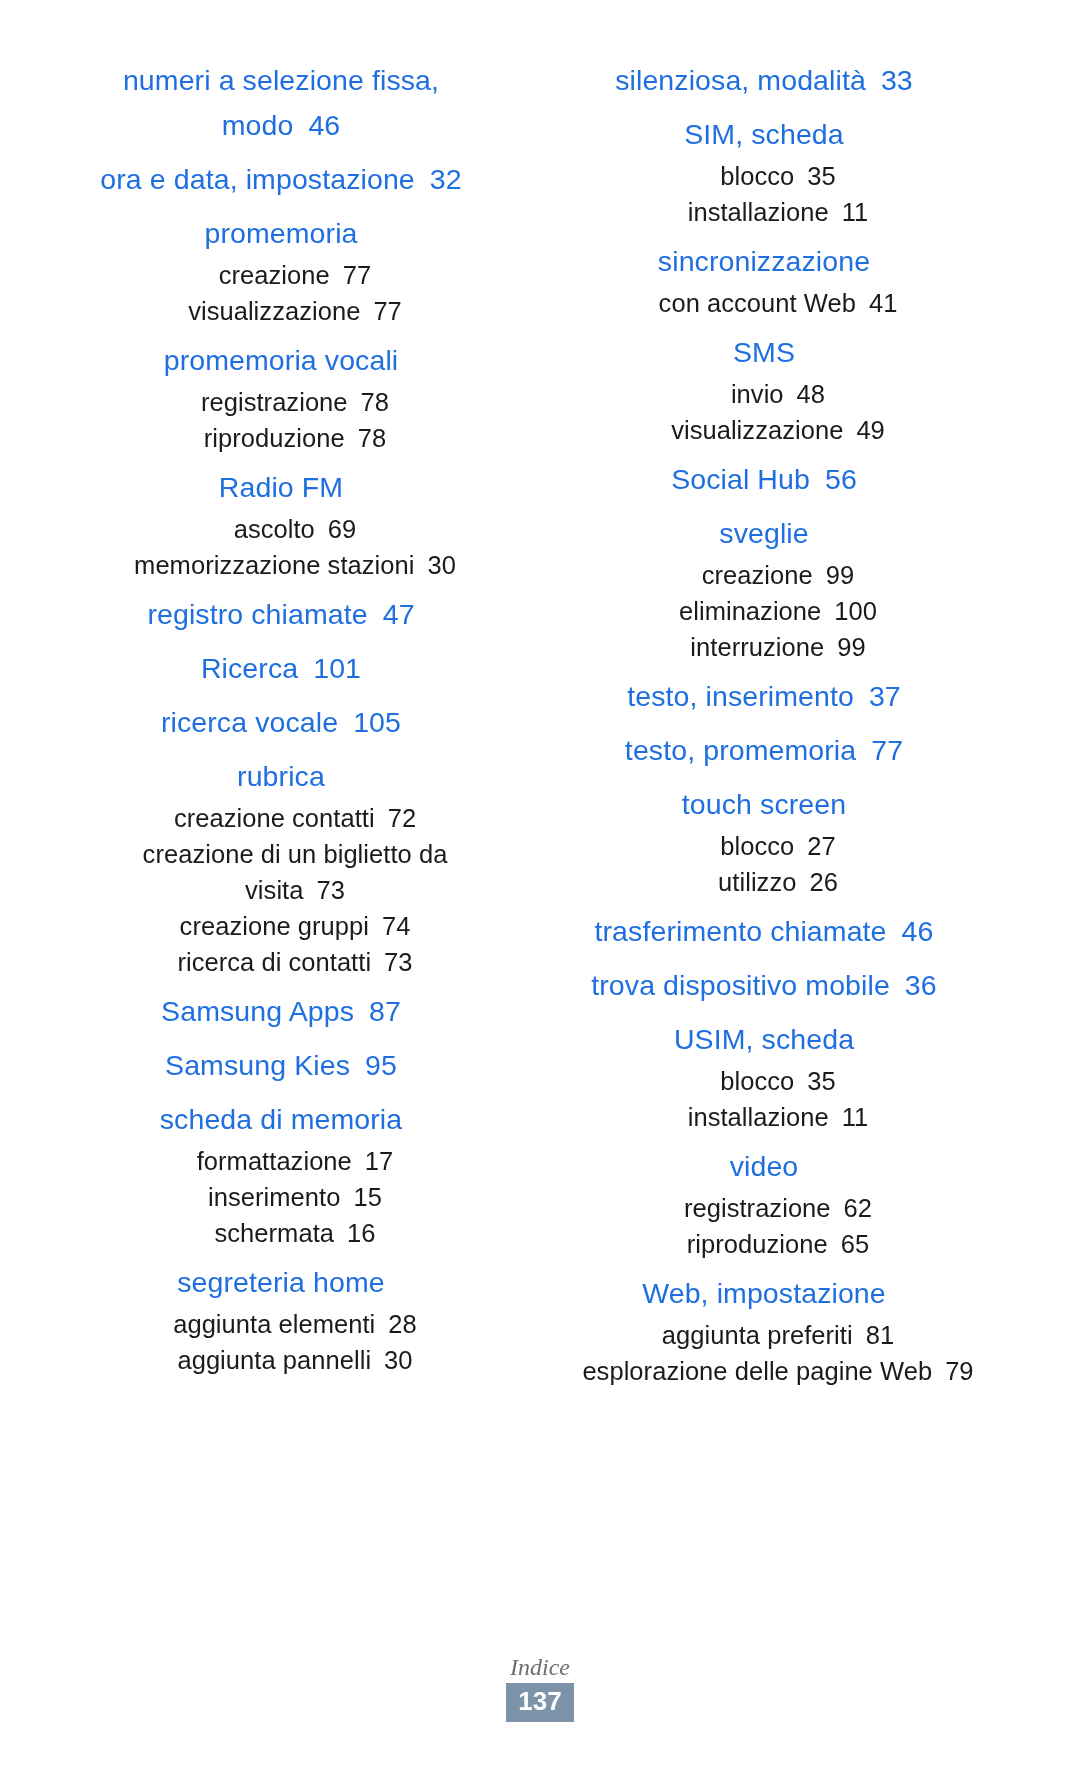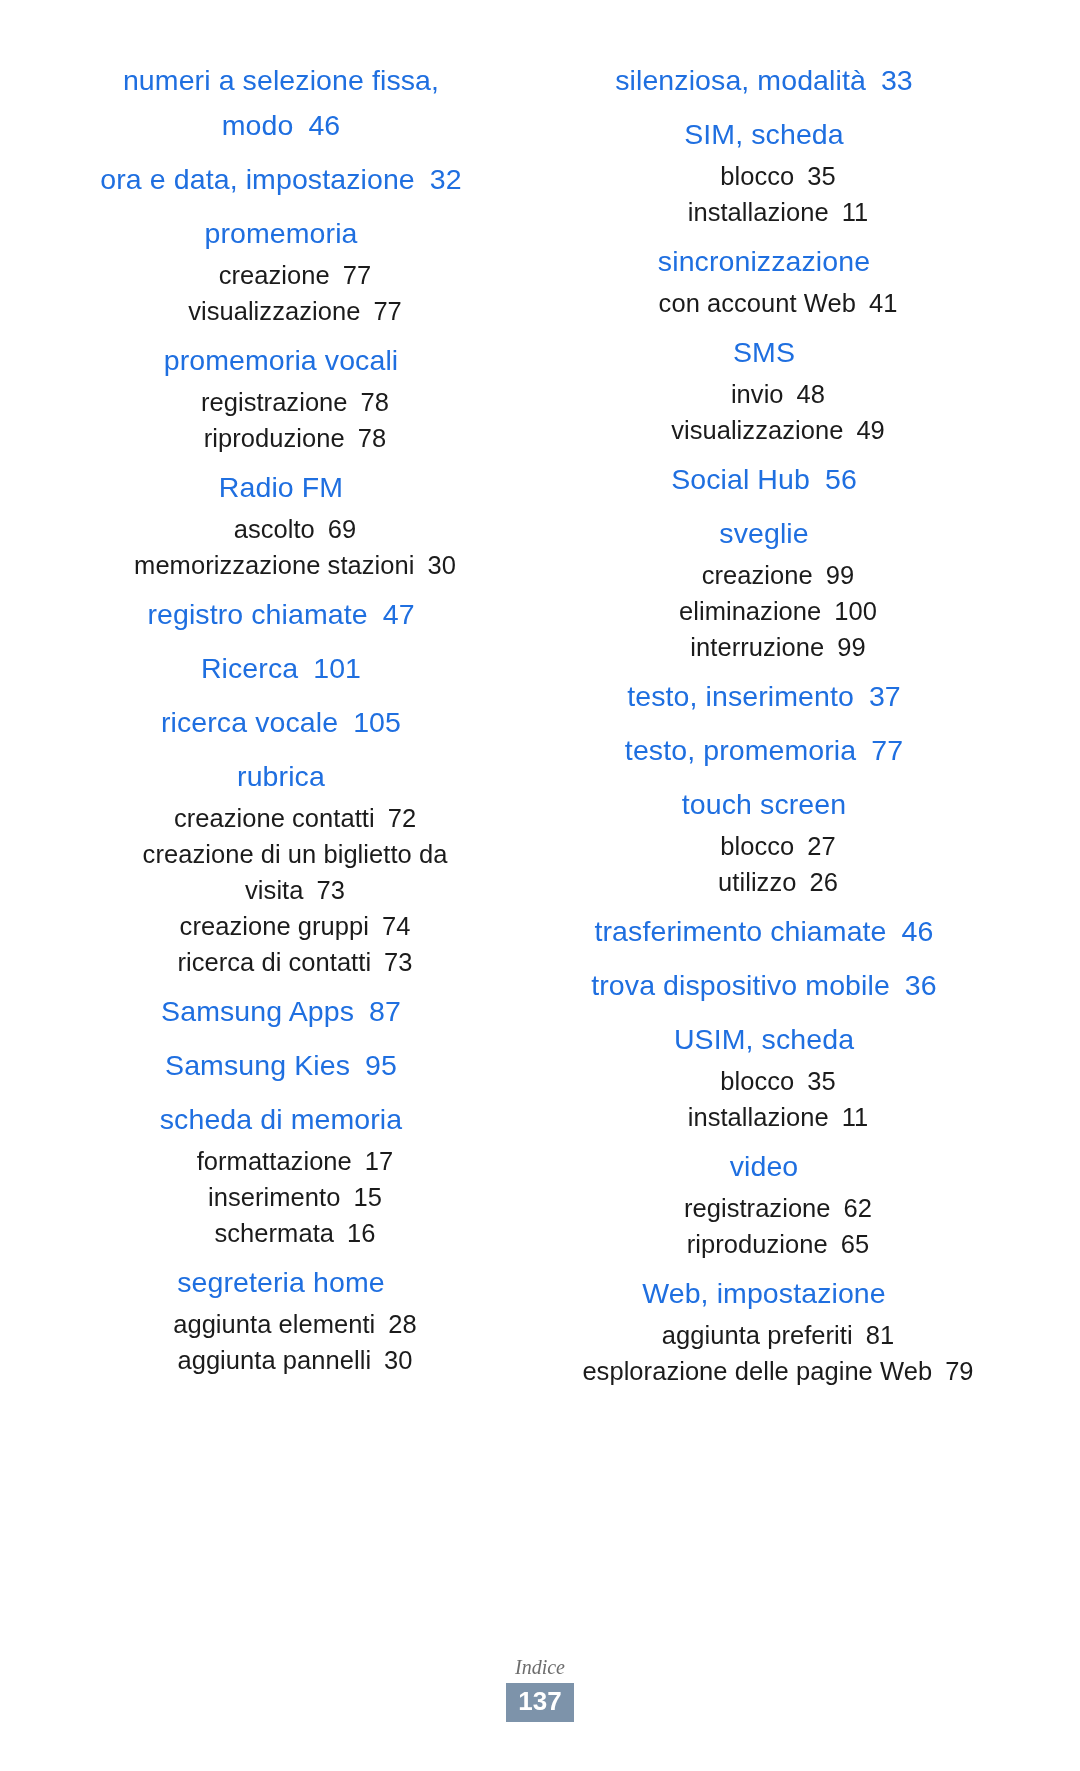--- a/index.html
+++ b/index.html
@@ -94,21 +94,21 @@
   .footer {
     position: absolute;
     left: 0;
     top: 1655px;
     width: 1080px;
     text-align: center;
   }
   .footer-label {
     font-family: "Liberation Serif", serif;
     font-style: italic;
-    font-size: 20px;
+    font-size: 24px;
     color: #6d6d6d;
     line-height: 24px;
   }
   .footer-pagebox {
     display: inline-block;
     margin-top: 4px;
     background: #7d93aa;
     color: #ffffff;
     font-size: 26px;
     font-weight: 700;

